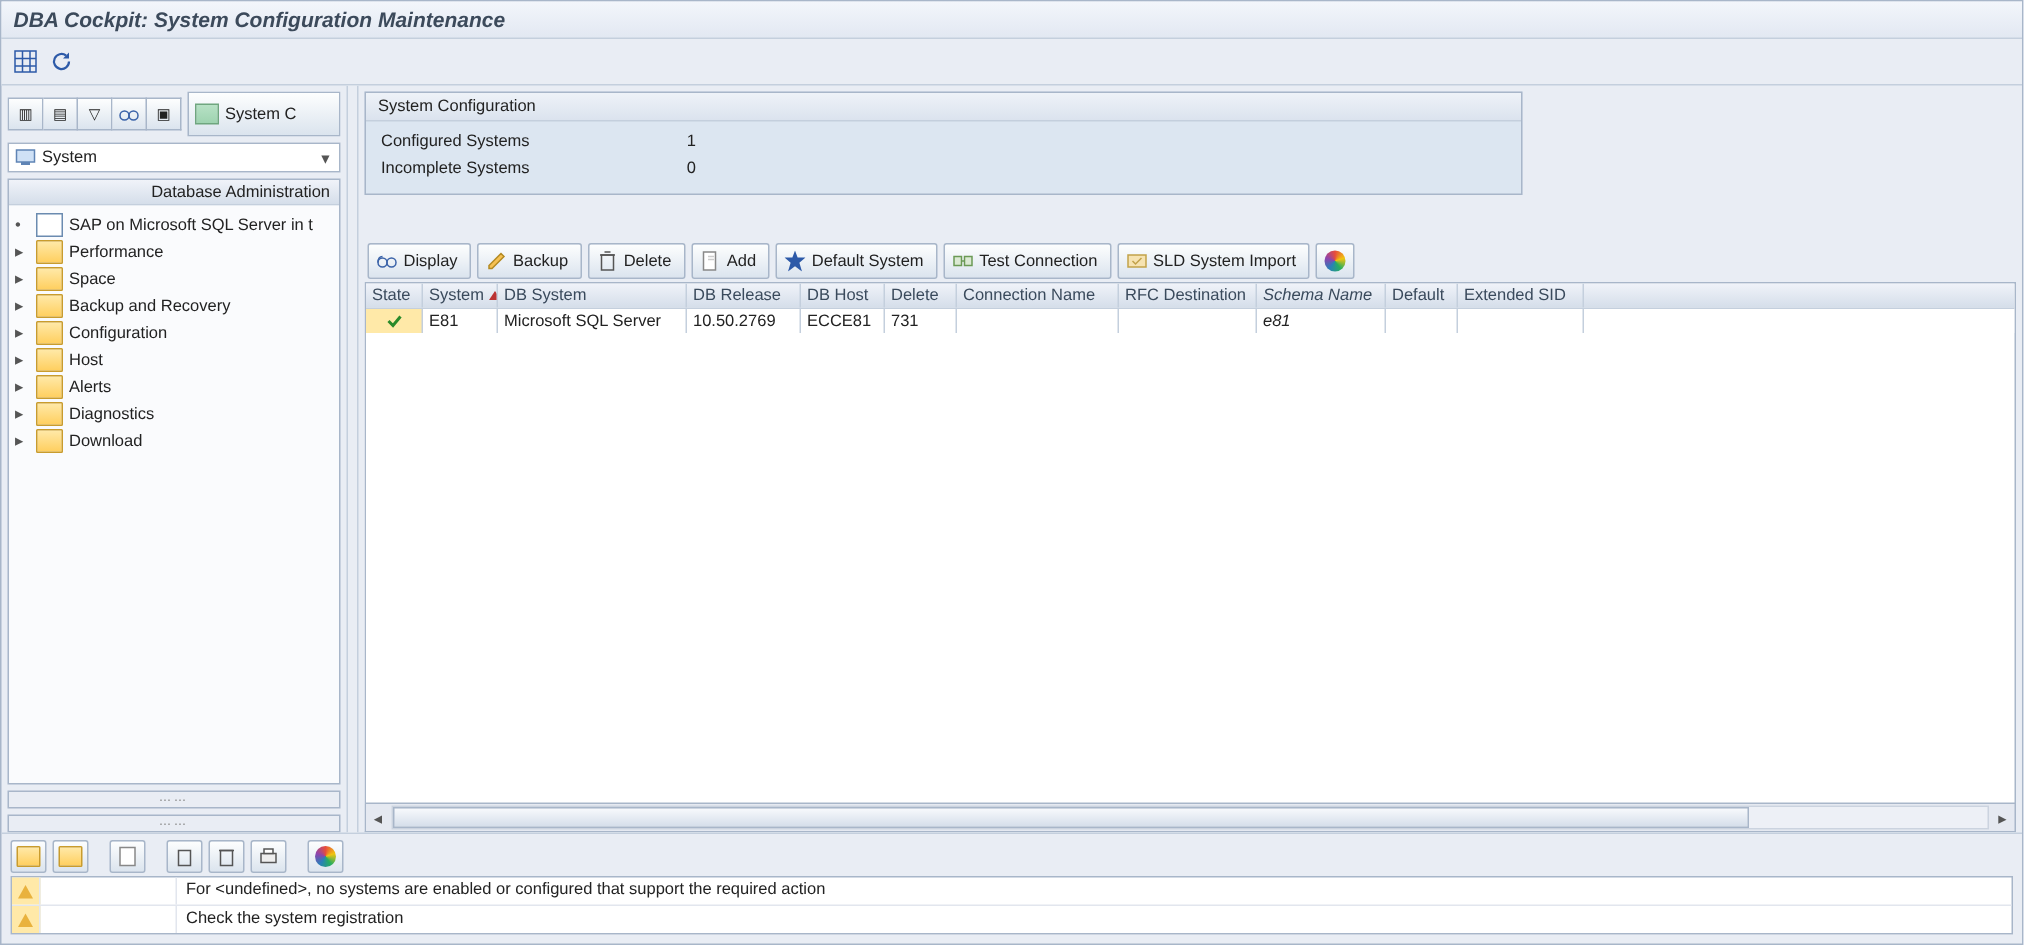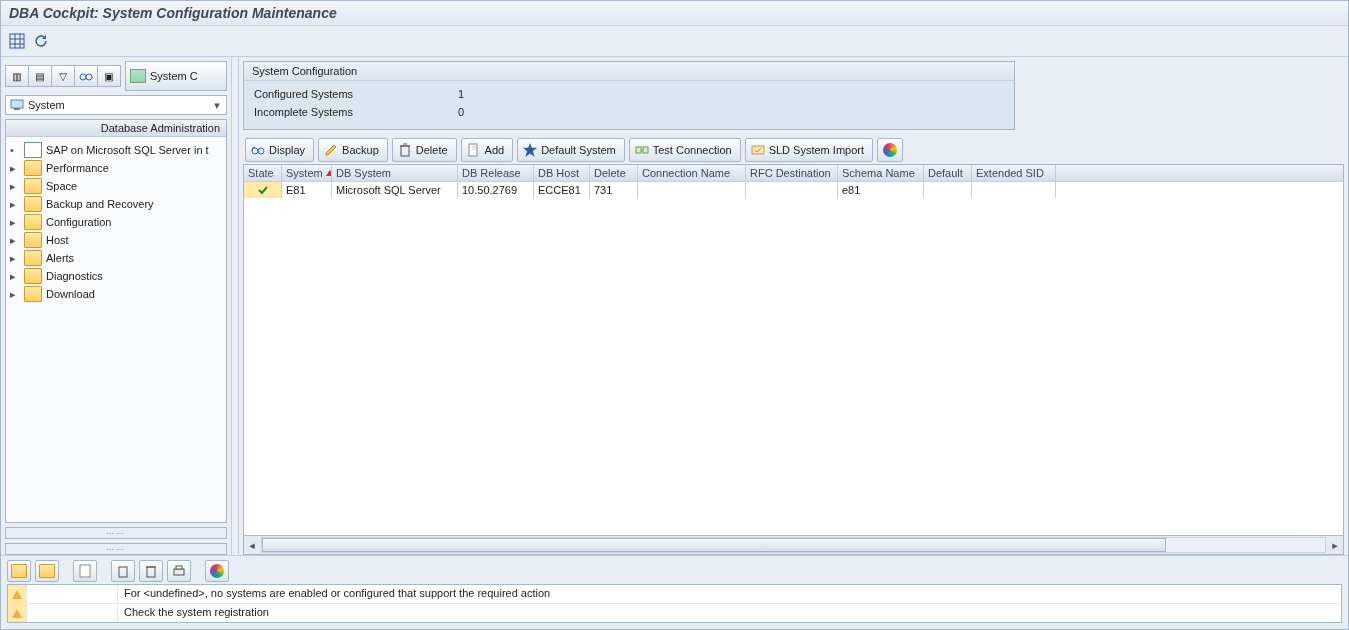--- a/index.html
+++ b/index.html
@@ -194,21 +194,21 @@
   .config-box .cbx-title {
     background: linear-gradient(#eef2f8,#dbe3ee);
     border-bottom:1px solid #c4cfdd;
     padding:3px 8px;
   }
   .config-box .cbx-body { padding:4px 10px 8px; }
   .cbx-row { display:flex; gap:20px; line-height:18px; }
   .cbx-row .lbl { width:150px; }
   .cbx-row .val { width:40px; text-align: right; }
   
-  .grid-wrap { flex:1; display:flex; flex-direction:column; overflow:hidden; }
+  .grid-wrap { flex:1; display:flex; flex-direction:column; overflow:hidden;margin-top:24px; }
   .grid-toolbar {
     display:flex;
     gap:4px;
     padding:2px;
   }
   .btn {
     display:inline-flex;
     align-items:center;
     gap:4px;
     height:22px;
@@ -243,21 +243,21 @@
   }
   .th { color:#375; color:#3a4a5c; position:relative; display:flex; align-items:center; gap:3px; }
   .col-state { width:38px; }
   .col-system { width:50px; }
   .col-dbsys { width:126px; }
   .col-dbrel { width:76px; }
   .col-dbhost { width:56px; }
   .col-rel { width:48px; }
   .col-conn { width:108px; }
   .col-rfc { width:92px; }
-  .col-schema { width:86px; }
+  .col-schema { width:86px;font-style:italic; }
   .col-default { width:48px; }
   .col-ext { width:84px; }
   .trow { background:#fff; }
   .trow .td.state-cell {
     background:#ffe9a8;
     display:flex;
     align-items:center;
     justify-content:center;
   }
   .sort-caret {

